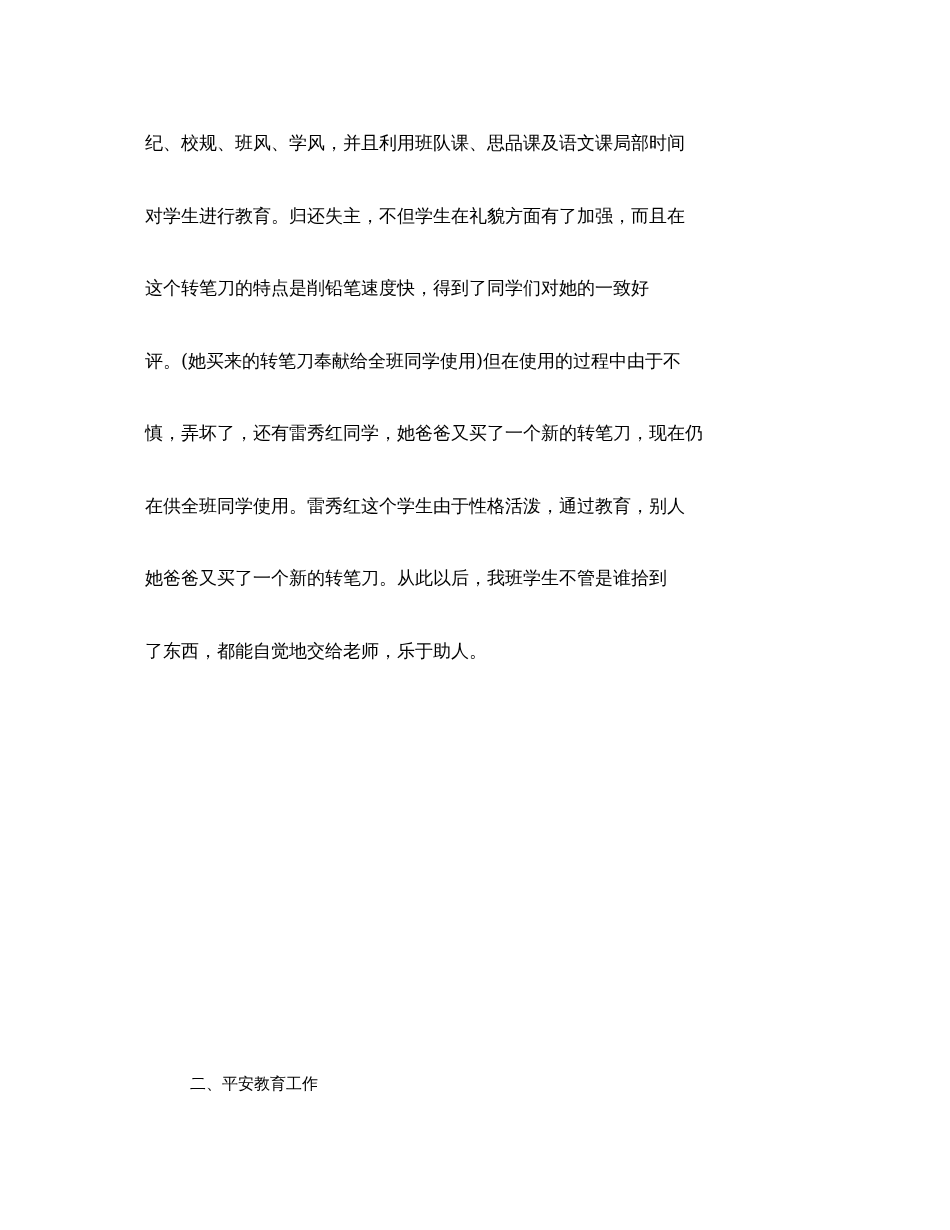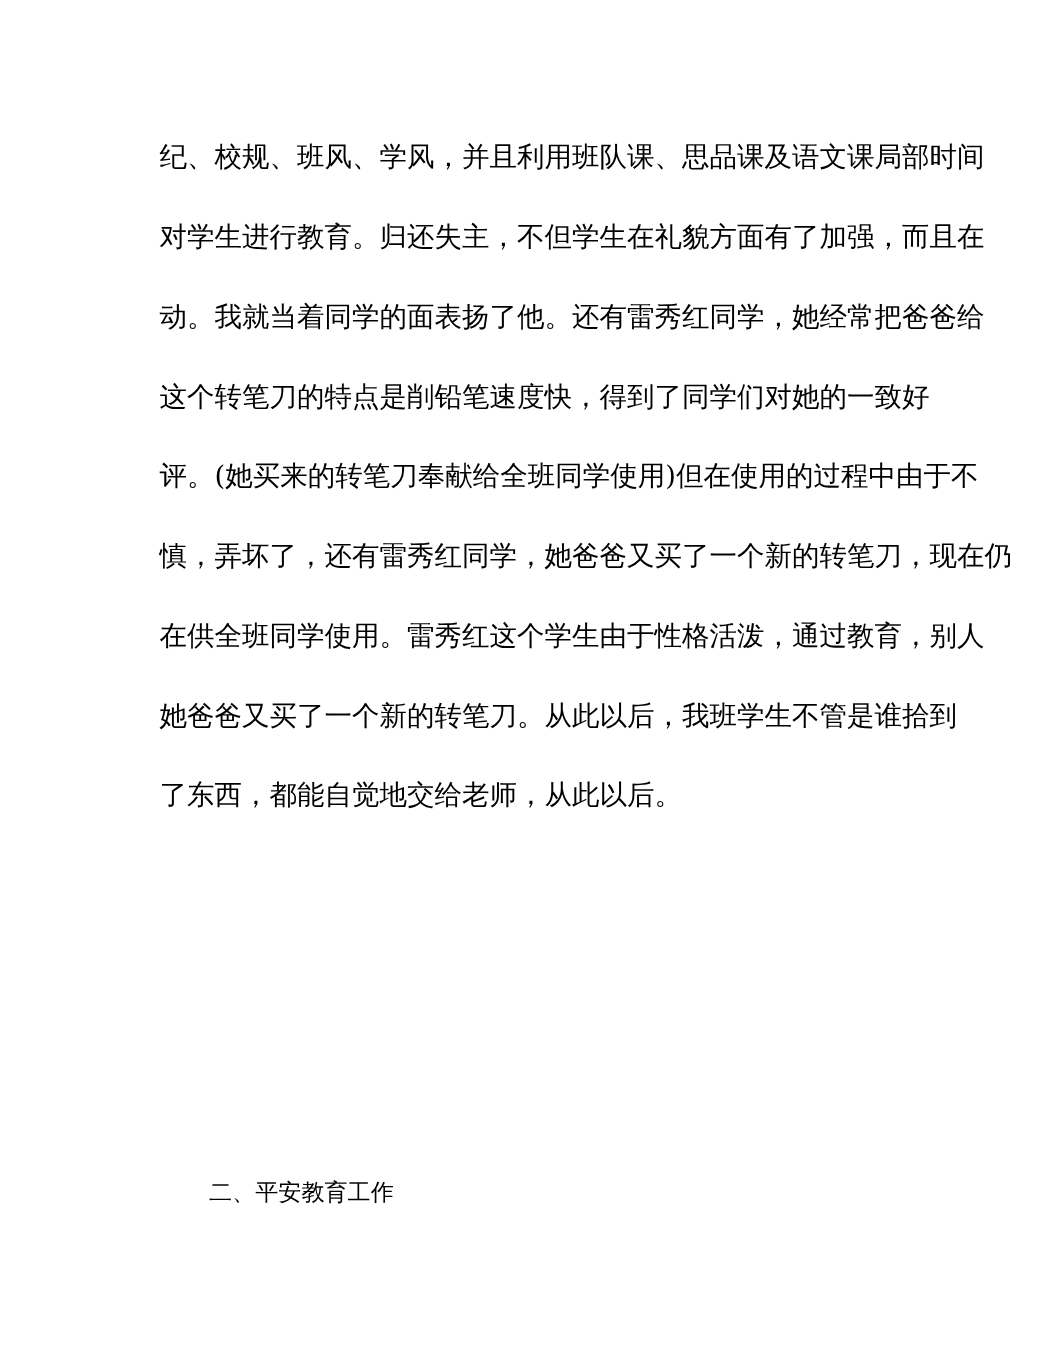--- a/index.html
+++ b/index.html
@@ -13,46 +13,45 @@
     height: 1230px;
     background: #ffffff;
     overflow: hidden;
     font-family: "DejaVu Serif", "Liberation Serif", serif;
     color: #000000;
   }
   .body-text {
     position: absolute;
     left: 145px;
     top: 107px;
-    font-size: 25px;
+    font-size: 18px;
     line-height: 72.5px;
     letter-spacing: 0;
     white-space: nowrap;
   }
   .body-text .line {
     height: 72.5px;
   }
   .section-heading {
     position: absolute;
     left: 190px;
     top: 1048px;
-    font-size: 21px;
+    font-size: 16px;
     line-height: 72.5px;
     white-space: nowrap;
   }
 </style>
 </head>
 <body>
 
 <div class="page">
   <div class="body-text">
     <div class="line">纪、校规、班风、学风，并且利用班队课、思品课及语文课局部时间</div>
     <div class="line">对学生进行教育。归还失主，不但学生在礼貌方面有了加强，而且在</div>
-    <div class="line">动。我就当着同学的面表扬了他。还有雷秀红同学，她经常把爸爸给</div>
     <div class="line">这个转笔刀的特点是削铅笔速度快，得到了同学们对她的一致好</div>
     <div class="line">评。(她买来的转笔刀奉献给全班同学使用)但在使用的过程中由于不</div>
     <div class="line">慎，弄坏了，还有雷秀红同学，她爸爸又买了一个新的转笔刀，现在仍</div>
     <div class="line">在供全班同学使用。雷秀红这个学生由于性格活泼，通过教育，别人</div>
     <div class="line">她爸爸又买了一个新的转笔刀。从此以后，我班学生不管是谁拾到</div>
-    <div class="line">了东西，都能自觉地交给老师，从此以后。</div>
+    <div class="line">了东西，都能自觉地交给老师，乐于助人。</div>
   </div>
   <div class="section-heading">二、平安教育工作</div>
 </div>
 
 </body></html>

